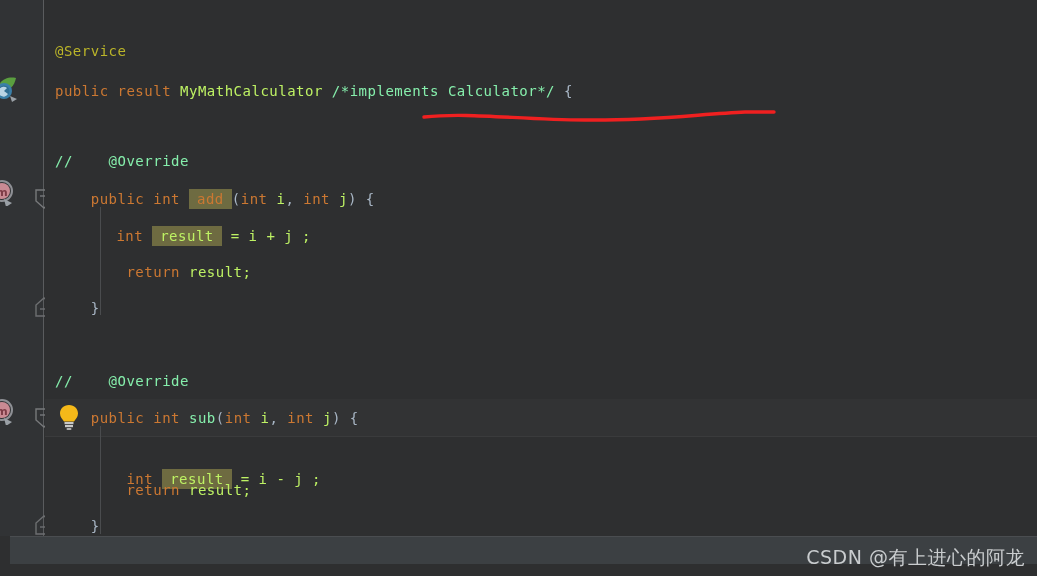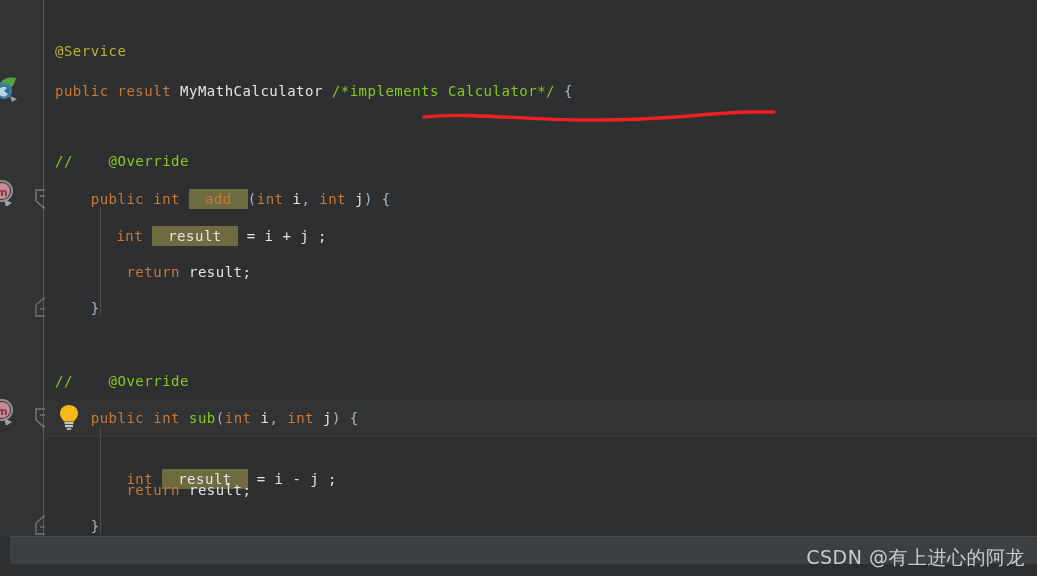--- a/index.html
+++ b/index.html
@@ -78,30 +78,30 @@
 
   
   .indent-guide {
     position: absolute;
     width: 1px;
     background: #4a4c4e;
   }
 
   
   .kw   { color: #cc7832; }
-  .ident{ color: #e5e5e5; }
+  .ident{ color: #bef264; }
   .anno { color: #bbb529; }
-  .cmt  { color: #84cc16; }
+  .cmt  { color: #86efac; }
   .punc { color: #a9b7c6; }
   .brace{ color: #a9b7c6; }
 
   
   .hl {
     background: #6e6b41;
-    padding: 2px 16px;
+    padding: 2px 8px;
   }
 
   
   #annotation {
     position: absolute;
     left: 0; top: 0;
     width: 1037px;
     height: 576px;
     pointer-events: none;
   }

